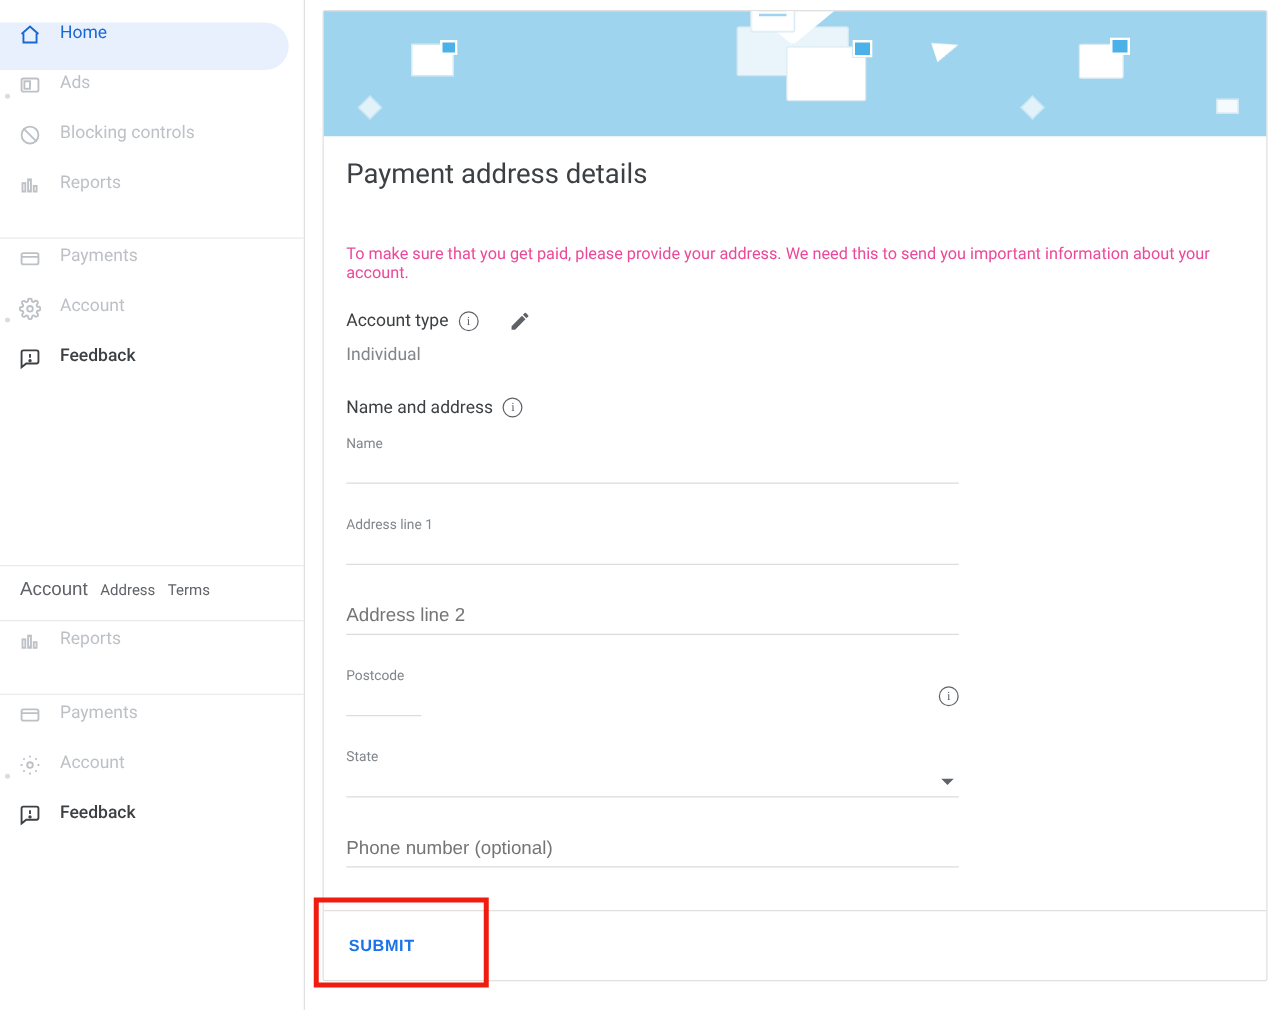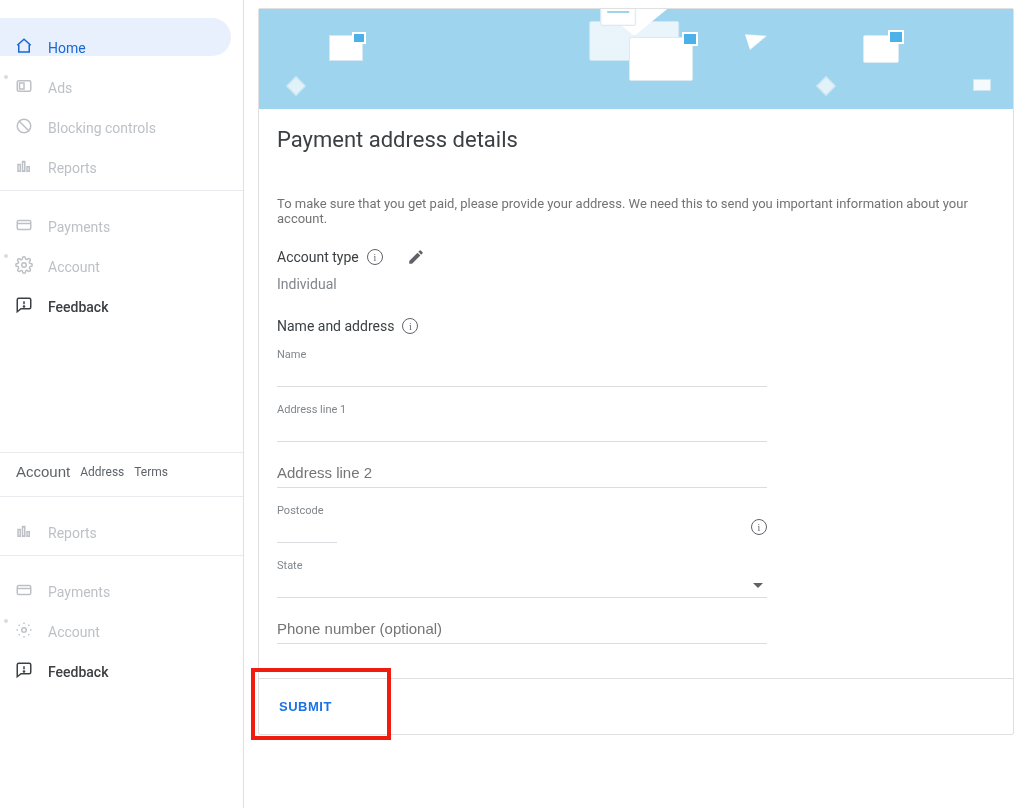--- a/index.html
+++ b/index.html
@@ -26,21 +26,21 @@
     border-right: 1px solid #e0e0e0;
     display: flex;
     flex-direction: column;
     padding-top: 18px;
   }
   .nav-block { padding: 0 0 6px 0; }
   .nav-divider { border-top: 1px solid #e8eaed; margin: 6px 0; }
 
   .nav-item {
     display: flex;
-    align-items: flex-end;
+    align-items: flex-start;
     height: 38px;
     padding: 0 16px 0 14px;
     margin: 0 12px 2px 0;
     border-radius: 0 20px 20px 0;
     cursor: pointer;
     color: #bdc1c6;
     position: relative;
   }
   .nav-item .dot {
     width: 4px; height: 4px; border-radius: 50%;
@@ -149,38 +149,38 @@
     transform: rotate(-18deg);
     filter: drop-shadow(0 0 0.5px #cfe6f3);
   }
   .diamond{
     position:absolute; width:14px; height:14px; background:#fff; opacity:.7;
     transform: rotate(45deg); border:1px solid #dbeaf3;
   }
 
   .card-body { padding: 18px 18px 28px 18px; }
   .page-title { font-size: 22px; color:#3c4043; margin-bottom: 6px; font-weight:400;}
-  .page-desc  { font-size: 13px; color:#737373; margin-bottom: 22px; margin-top: 44px; }
+  .page-desc  { font-size: 13px; color:#ec4899; margin-bottom: 22px; margin-top: 44px; }
 
   .section-head { font-size: 14px; font-weight: 700; color:#202124; margin-bottom: 18px;}
 
   .row-label { font-size: 14px; color:#3c4043; display:flex; align-items:center; gap:8px;}
   .info-icon { width:16px; height:16px; border:1.5px solid currentColor; border-radius:50%;
     display:inline-flex; align-items:center; justify-content:center; font-size:10px; color:#5f6368; font-family: serif;}
   .edit-icon { color:#5f6368; cursor:pointer; }
 
   .account-type-block { margin-bottom: 26px; }
   .account-type-value { font-size:14px; color:#80868b; margin-top:10px;}
 
   .name-address-head { margin-bottom: 14px; }
 
   .form { width: 490px; max-width: 100%; }
   .field {
     position: relative;
-    margin-bottom: 16px;
+    margin-bottom: 26px;
   }
   .field .fl-label {
     font-size: 11px; color:#80868b; position:absolute; top:0; left:0;
   }
   .field .fl-input {
     width:100%; border:none; border-bottom:1px solid #dadce0;
     padding: 16px 0 6px 0; font-size:14px; background:transparent; outline:none;
     color:#3c4043;
   }
   .field.placeholder-style .fl-input { padding: 6px 0; }

